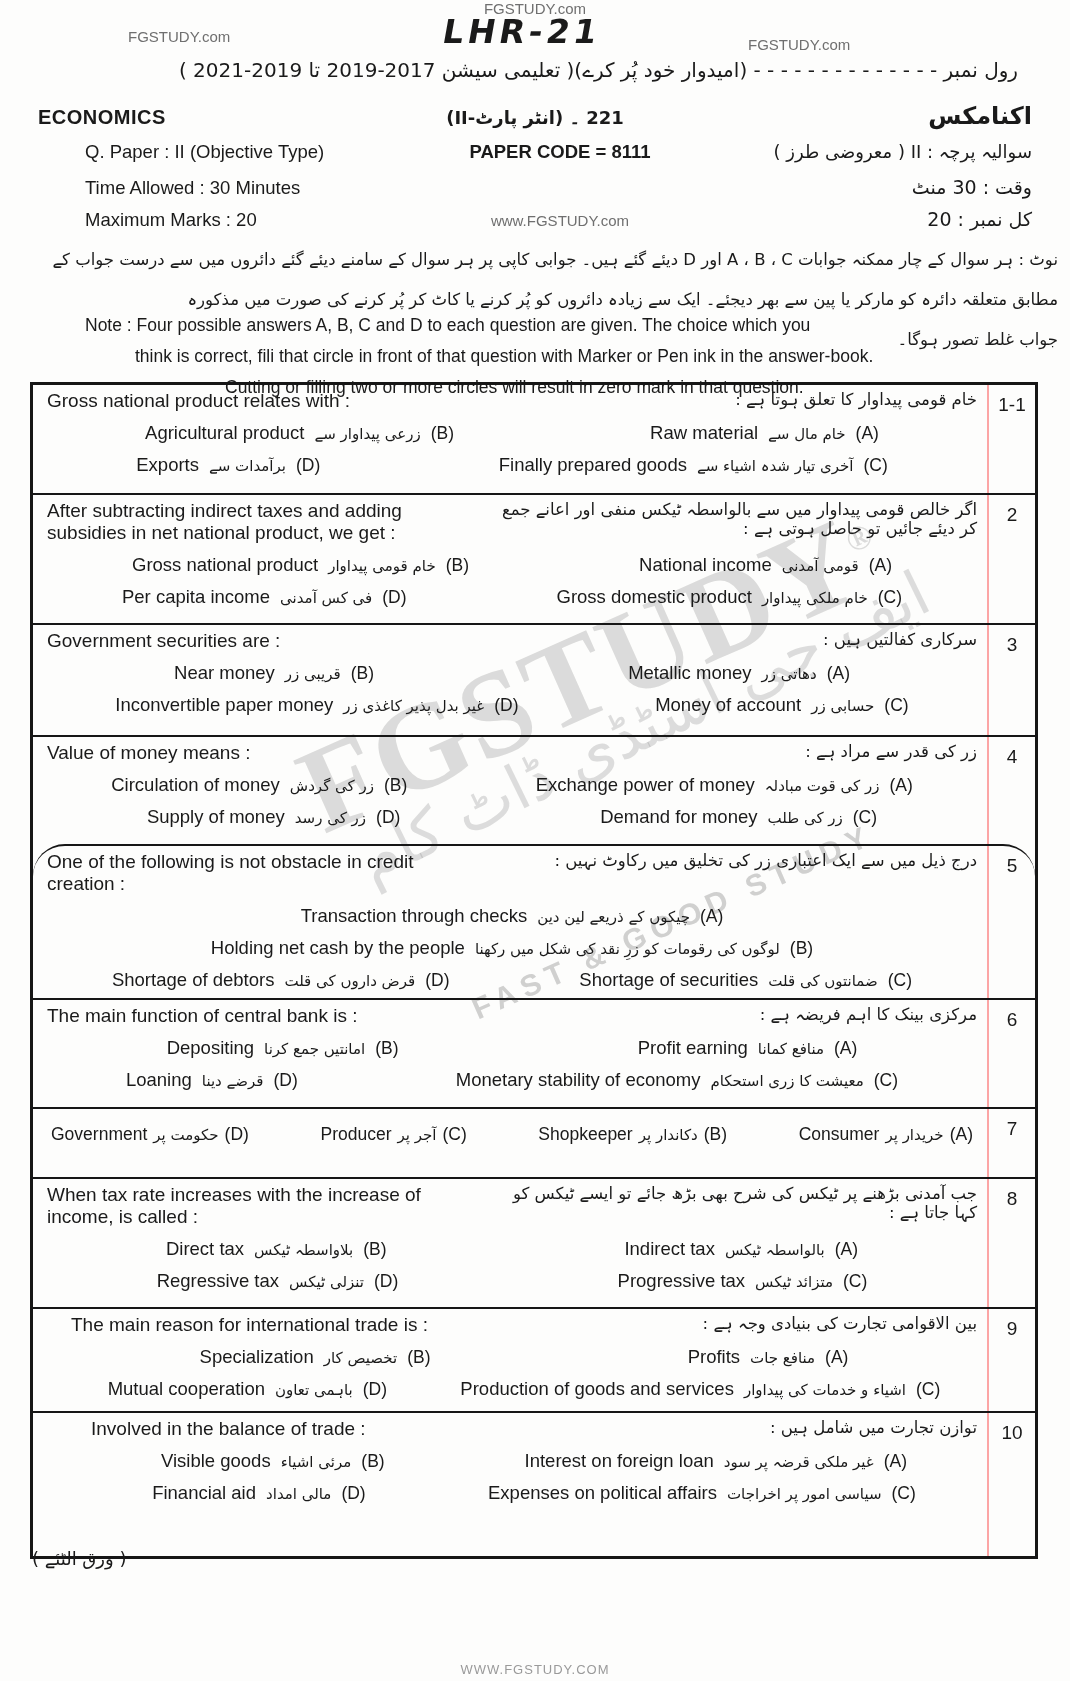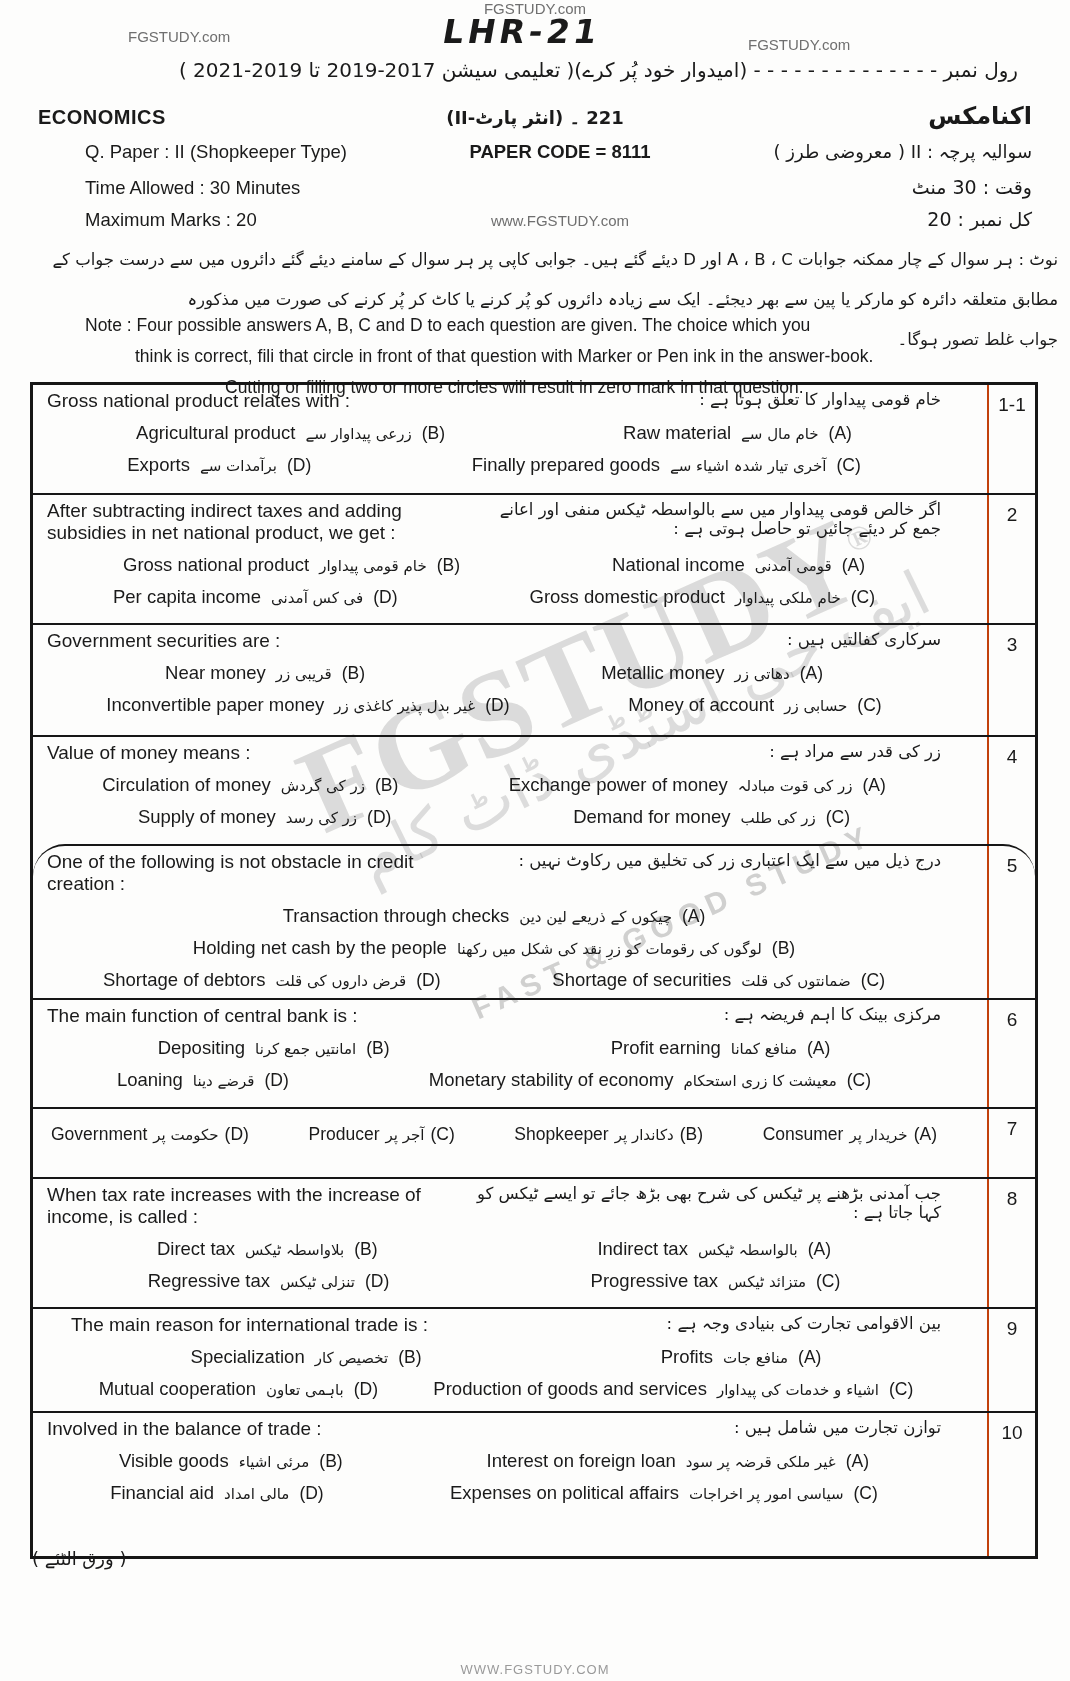--- a/index.html
+++ b/index.html
@@ -46,24 +46,24 @@
   
   .note-ur{top:240px;direction:rtl;font-size:16.5px;line-height:40px;padding:0 12px 0 40px;text-align:right;}
   .note-ur .l2{padding-left:140px;}
   .note-en{top:310px;font-size:17.5px;line-height:31px;}
   .note-en .l1{margin-left:85px;}
   .note-en .l2{margin-left:135px;}
   .note-en .l3{margin-left:225px;}
 
   
   .qtable{position:absolute;top:382px;left:30px;width:1002px;border:3px solid #161616;}
-  .q-row{display:flex;border-top:2px solid #161616;gap:36px;}
+  .q-row{display:flex;border-top:2px solid #161616;}
   .q-row:first-child{border-top:none;}
   .q-main{flex:1;padding:5px 10px 7px 14px;min-width:0;}
-  .q-num{width:46px;border-left:2px solid #c2410c;font-size:19px;text-align:center;padding-top:9px;}
+  .q-num{width:46px;border-left:2px solid #fca5a5;font-size:19px;text-align:center;padding-top:9px;}
   .q-head{display:flex;justify-content:space-between;align-items:flex-start;gap:18px;}
   .q-en{font-size:19px;max-width:46%;}
   .q-ur{font-size:16.5px;text-align:right;max-width:60%;}
   .opt-row{display:flex;justify-content:space-around;align-items:baseline;margin-top:10px;}
   .opt-row.single{justify-content:center;}
   .opt-row.four{justify-content:space-between;padding:0 4px;}
   .opt{display:inline-flex;gap:10px;align-items:baseline;white-space:nowrap;}
   .opt-row.four .opt{gap:6px;}
   .opt-en{font-size:18.5px;}
   .opt-row.four .opt-en{font-size:17.5px;}
@@ -90,21 +90,21 @@
 
   <div class="abs roll-line ur">رول نمبر - - - - - - - - - - - - - - (امیدوار خود پُر کرے)( تعلیمی سیشن 2017-2019 تا 2019-2021 )</div>
 
   <div class="abs hdr-row subject-row">
     <div class="subject-en">ECONOMICS</div>
     <div class="paper-center ur">221 ۔ (انٹر پارٹ-II)</div>
     <div class="subject-ur ur">اکنامکس</div>
   </div>
 
   <div class="abs hdr-row qpaper-row">
-    <div class="qpaper-en">Q. Paper :  II  (Shopkeeper Type)</div>
+    <div class="qpaper-en">Q. Paper :  II  (Objective Type)</div>
     <div class="paper-code">PAPER CODE = 8111</div>
     <div class="qpaper-ur ur">سوالیہ پرچہ : II ( معروضی طرز )</div>
   </div>
 
   <div class="abs hdr-row time-row">
     <div class="time-en">Time Allowed :  30 Minutes</div>
     <div class="time-ur ur">وقت : 30 منٹ</div>
   </div>
 
   <div class="abs hdr-row marks-row">
@@ -410,21 +410,21 @@
             </span>
             <span class="opt">
               <span class="opt-en">Production of goods and services</span>
               <span class="opt-ur ur" dir="rtl">اشیاء و خدمات کی پیداوار</span>
               <span class="opt-letter">(C)</span>
             </span>
           </div>
         </div>
         <div class="q-num">9</div>
       </div>
-      <div class="q-row" style="min-height: 143px;">
+      <div class="q-row" style="min-height: 143px; padding-left: 44px;">
         <div class="q-main">
           <div class="q-head">
             <div class="q-en">Involved in the balance of trade :</div>
             <div class="q-ur ur" dir="rtl">توازن تجارت میں شامل ہیں :</div>
           </div>
           <div class="opt-row">
             <span class="opt">
               <span class="opt-en">Visible goods</span>
               <span class="opt-ur ur" dir="rtl">مرئی اشیاء</span>
               <span class="opt-letter">(B)</span>

